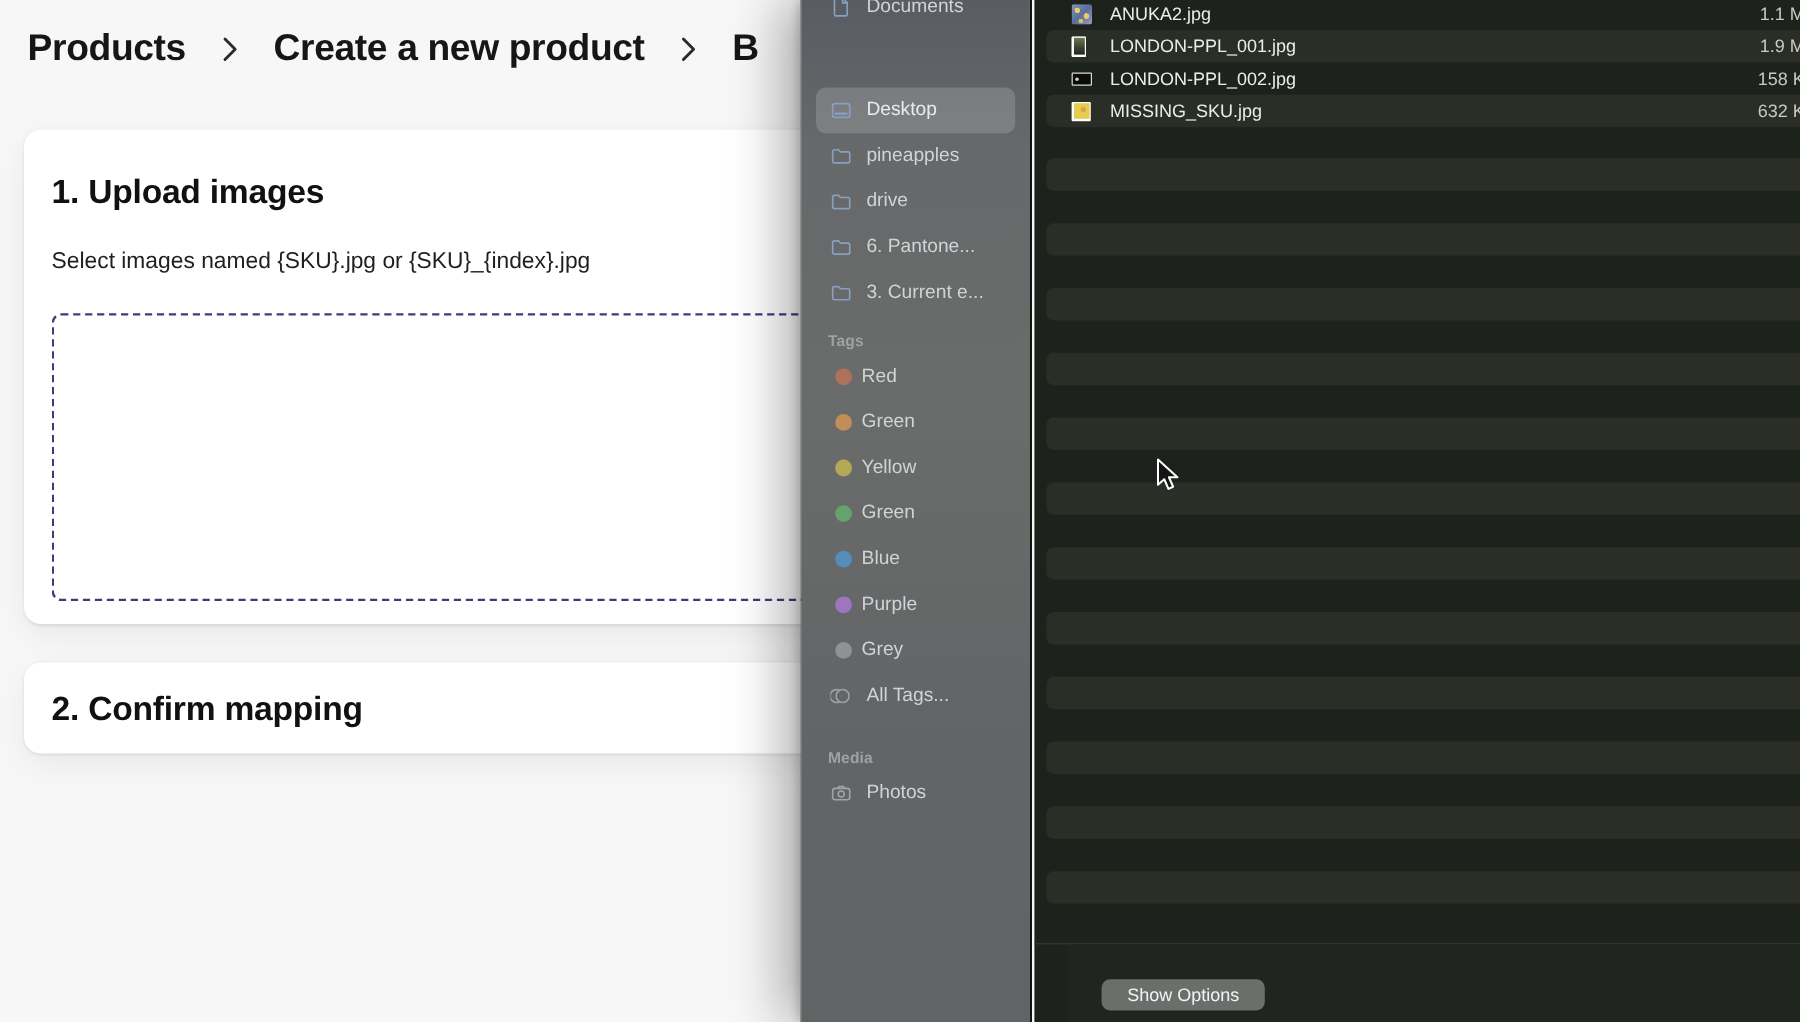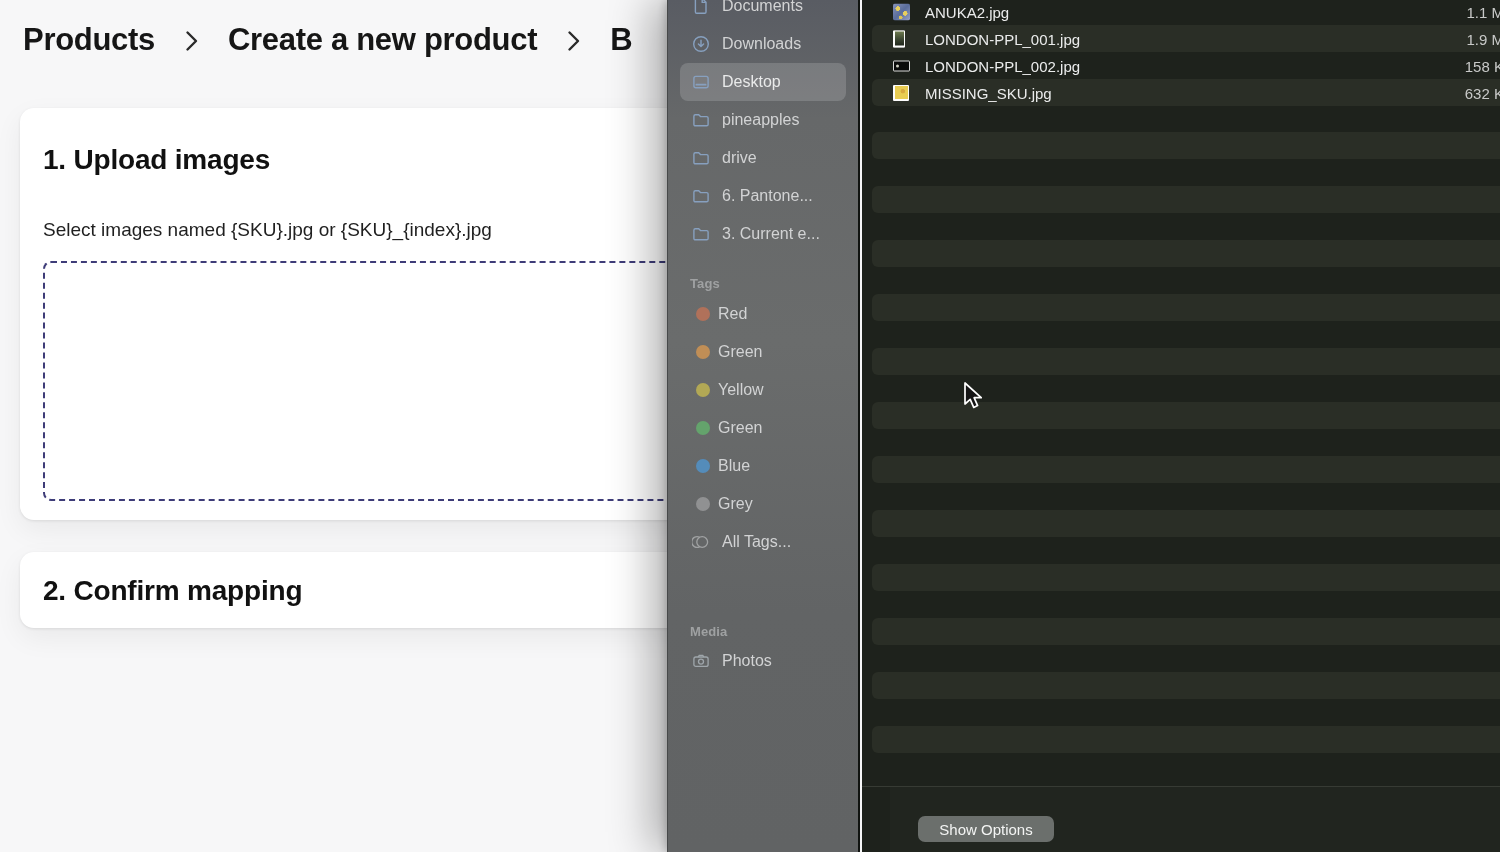--- a/index.html
+++ b/index.html
@@ -16,36 +16,36 @@
     text-decoration-thickness:3px;text-underline-offset:7px;
     white-space:nowrap;cursor:pointer;
   }
   .crumb-sep{display:flex;align-items:center;margin-top:2px;}
   .card{position:absolute;left:20px;width:680px;background:#ffffff;border-radius:14px;
     box-shadow:0 1px 3px rgba(0,0,0,.09),0 10px 28px rgba(0,0,0,.06);}
   .card-upload{top:108px;height:412px;}
   .card-mapping{top:552px;height:76px;}
   .card-title{margin:0;padding:34px 0 0 23px;font-size:28px;line-height:36px;font-weight:700;color:#111;letter-spacing:-.2px;}
   .card-mapping .card-title{padding-top:21px;}
-  .card-subtitle{margin:40px 0 0 0;padding-left:23px;font-size:19px;line-height:24px;color:#1f1f1f;}
+  .card-subtitle{margin:28px 0 0 0;padding-left:23px;font-size:19px;line-height:24px;color:#1f1f1f;}
   .dropzone{position:absolute;left:23px;right:14px;top:153px;height:236px;
     border:2px dashed #3e3c78;border-radius:8px;background:#ffffff;}
   
   .dialog{position:absolute;left:667px;top:0;width:833px;height:852px;
     box-shadow:-16px 0 40px rgba(0,0,0,.30),-2px 0 8px rgba(0,0,0,.18);}
   .sidebar{position:absolute;left:0;top:0;bottom:0;width:193px;
     background:linear-gradient(180deg,#595c63 0%,#666869 14%,#6a6c6c 40%,#626465 72%,#616364 100%);
     border-left:1px solid #47494a;border-right:2px solid #101310;box-sizing:border-box;}
   .sb-group{position:absolute;left:0;right:0;}
   .sb-favorites{top:-13px;}
   .sb-tags{top:295px;}
   .sb-media{top:642px;}
   .sb-row{display:flex;align-items:center;height:38px;margin:0 12px;padding:0 8px 0 12px;
     border-radius:8px;gap:12px;color:#d2d3d4;font-size:16px;cursor:default;white-space:nowrap;}
-  .sb-row.selected{background:rgba(255,255,255,0.16);color:#e9eaea;}
+  .sb-row.selected{background:rgba(255,255,255,0.16);color:#e9eaea;margin-top:48px;}
   .sb-row .sb-icon{width:18px;height:18px;flex:0 0 18px;color:#87a0bf;display:flex;align-items:center;justify-content:center;}
   .sb-row.tag-row{padding-left:16px;gap:8px;}
   .tag-dot{width:14px;height:14px;border-radius:50%;flex:0 0 14px;}
   .sb-header{position:absolute;left:22px;font-size:13px;font-weight:700;color:#9fa1a2;letter-spacing:.1px;}
   .sb-header-tags{top:276px;text-align:right;}
   .sb-header-media{top:624px;}
   .icon-muted{color:#a0a2a3 !important;}
   .icon-cam{color:#9fa6ab !important;}
   
   .filepanel{position:absolute;left:195px;right:0;top:0;bottom:0;background:#1e221c;padding-left:16px;}
@@ -120,29 +120,20 @@
     <div class="sb-group sb-favorites">
       <div class="sb-row">
         <span class="sb-icon">
           <svg viewBox="0 0 18 18" width="18" height="18">
               <path d="M4.6 1.6h5.8l3.6 3.6v9.8a1.2 1.2 0 0 1-1.2 1.2H4.6a1.2 1.2 0 0 1-1.2-1.2V2.8a1.2 1.2 0 0 1 1.2-1.2z" fill="none" stroke="currentColor" stroke-width="1.4"></path>
               <path d="M10.2 1.8v3.6h3.7" fill="none" stroke="currentColor" stroke-width="1.4"></path>
             </svg>
         </span>
         <span>Documents</span>
       </div>
-      <div class="sb-row">
-        <span class="sb-icon">
-          <svg viewBox="0 0 18 18" width="18" height="18">
-              <circle cx="9" cy="9" r="7.3" fill="none" stroke="currentColor" stroke-width="1.4"></circle>
-              <path d="M9 5.2v6.1M6.4 9l2.6 2.6L11.6 9" fill="none" stroke="currentColor" stroke-width="1.4" stroke-linecap="round" stroke-linejoin="round"></path>
-            </svg>
-        </span>
-        <span>Downloads</span>
-      </div>
       <div class="sb-row selected">
         <span class="sb-icon">
           <svg viewBox="0 0 18 18" width="18" height="18">
               <rect x="1.9" y="3.4" width="14.2" height="11.4" rx="2" fill="none" stroke="currentColor" stroke-width="1.4"></rect>
               <path d="M4.4 11.7h9.2" stroke="currentColor" stroke-width="1.8" stroke-linecap="round"></path>
             </svg>
         </span>
         <span>Desktop</span>
       </div>
       <div class="sb-row">
@@ -194,20 +185,24 @@
         <span class="tag-dot" style="background: rgb(178, 168, 85);"></span>
         <span>Yellow</span>
       </div>
       <div class="sb-row tag-row">
         <span class="tag-dot" style="background: rgb(100, 163, 108);"></span>
         <span>Green</span>
       </div>
       <div class="sb-row tag-row">
         <span class="tag-dot" style="background: rgb(84, 140, 186);"></span>
         <span>Blue</span>
+      </div>
+      <div class="sb-row tag-row">
+        <span class="tag-dot" style="background: rgb(159, 118, 189);"></span>
+        <span>Purple</span>
       </div>
       <div class="sb-row tag-row">
         <span class="tag-dot" style="background: rgb(144, 145, 146);"></span>
         <span>Grey</span>
       </div>
       <div class="sb-row">
         <span class="sb-icon icon-muted">
           <svg viewBox="0 0 18 18" width="18" height="18">
               <circle cx="10.2" cy="9" r="5.4" fill="none" stroke="currentColor" stroke-width="1.3"></circle>
               <path d="M7.6 4.2a5.4 5.4 0 1 0 0 9.6" fill="none" stroke="currentColor" stroke-width="1.3"></path>

